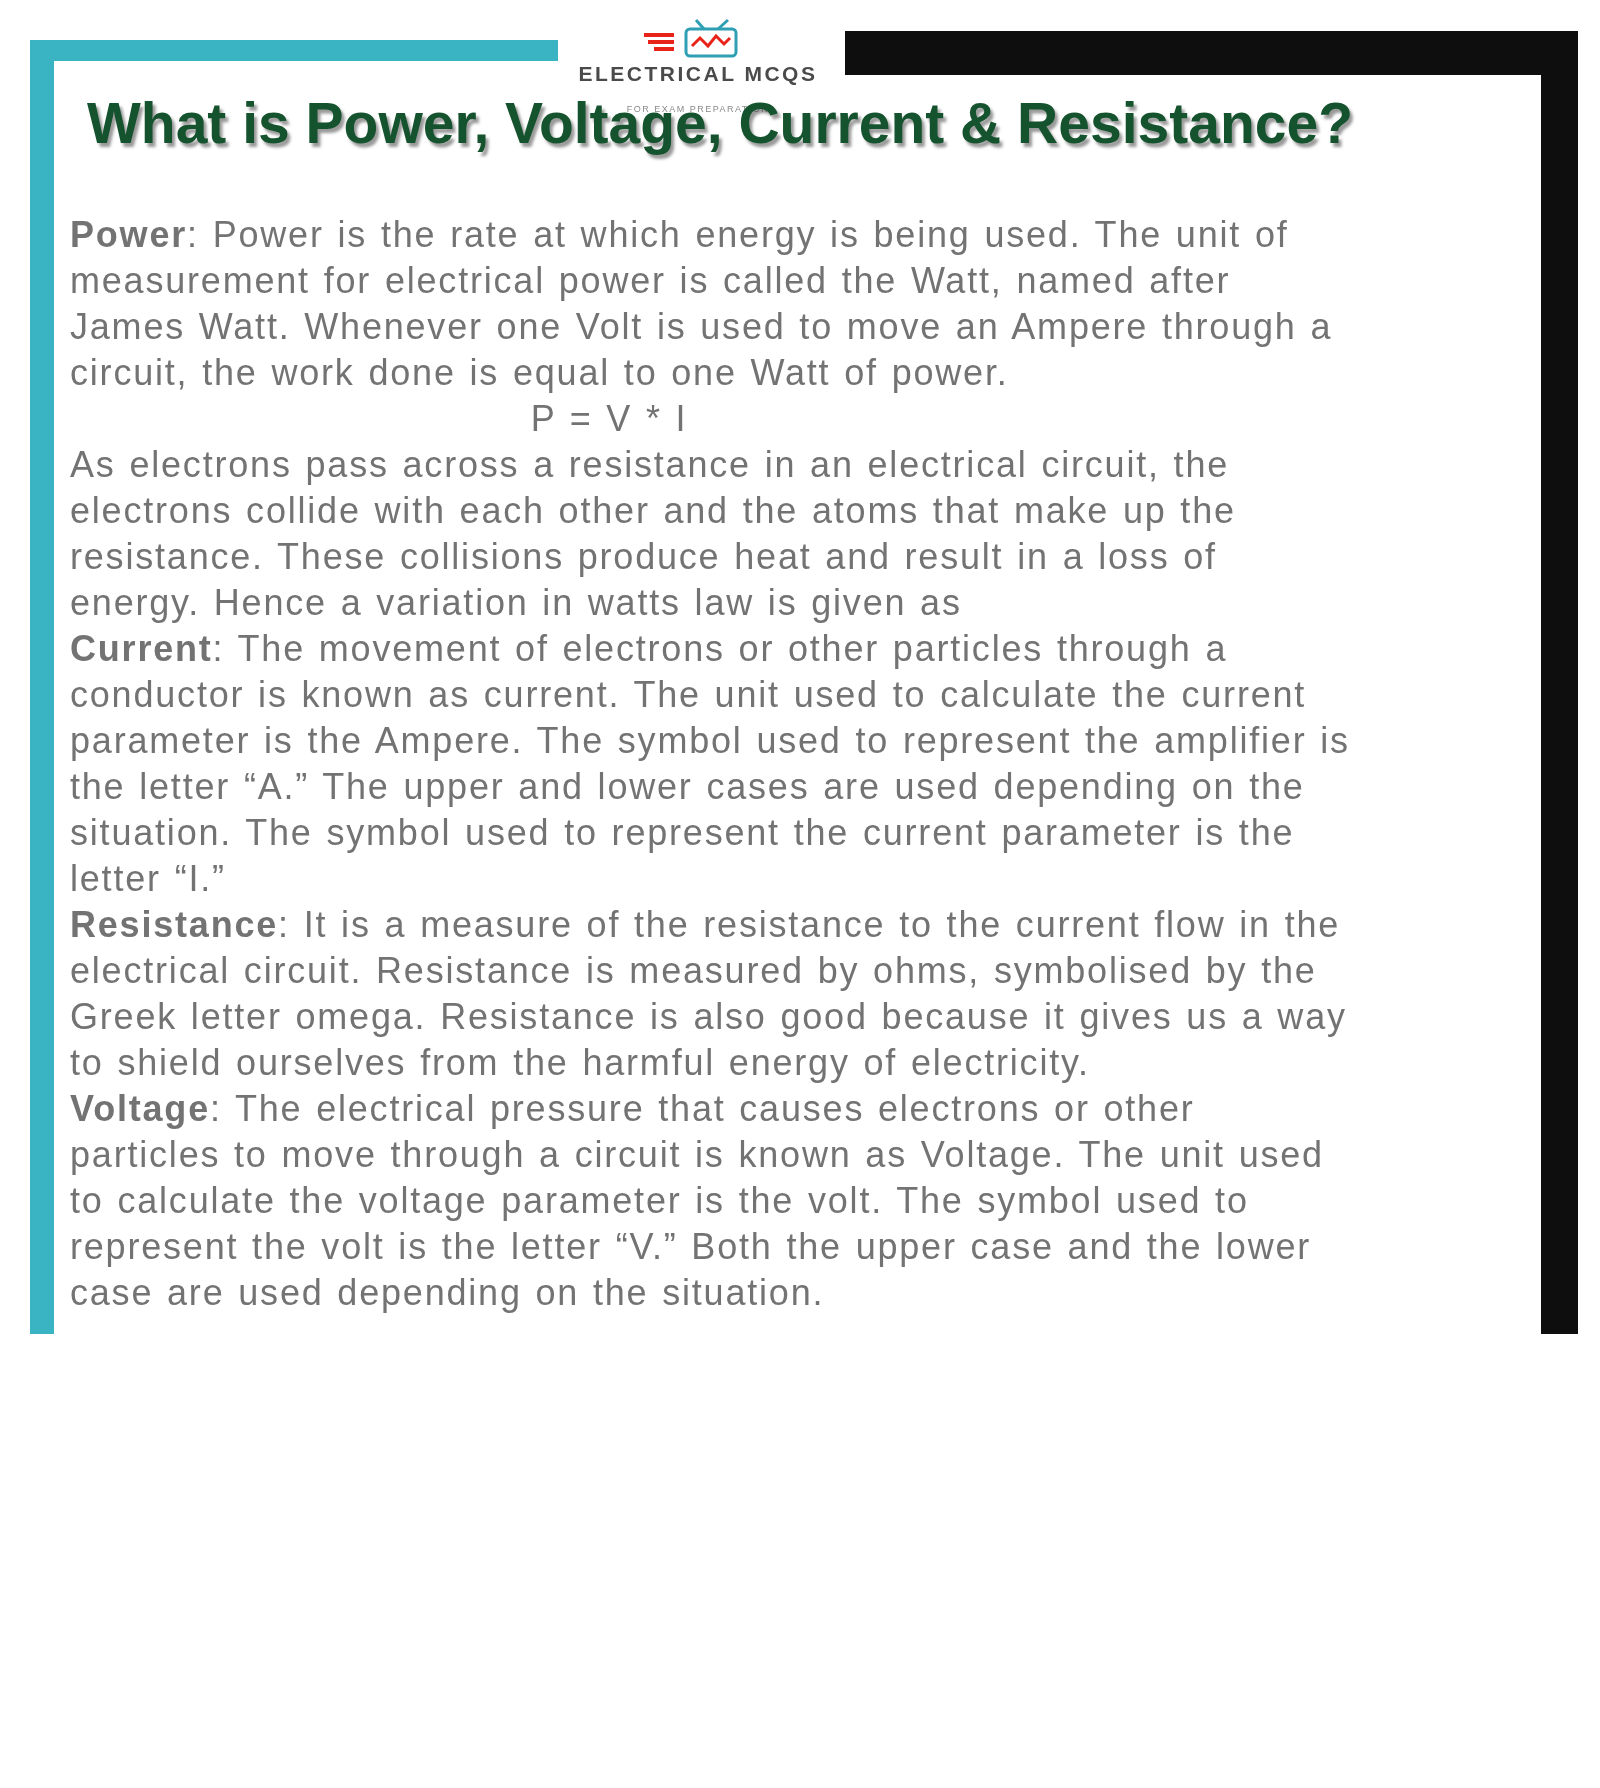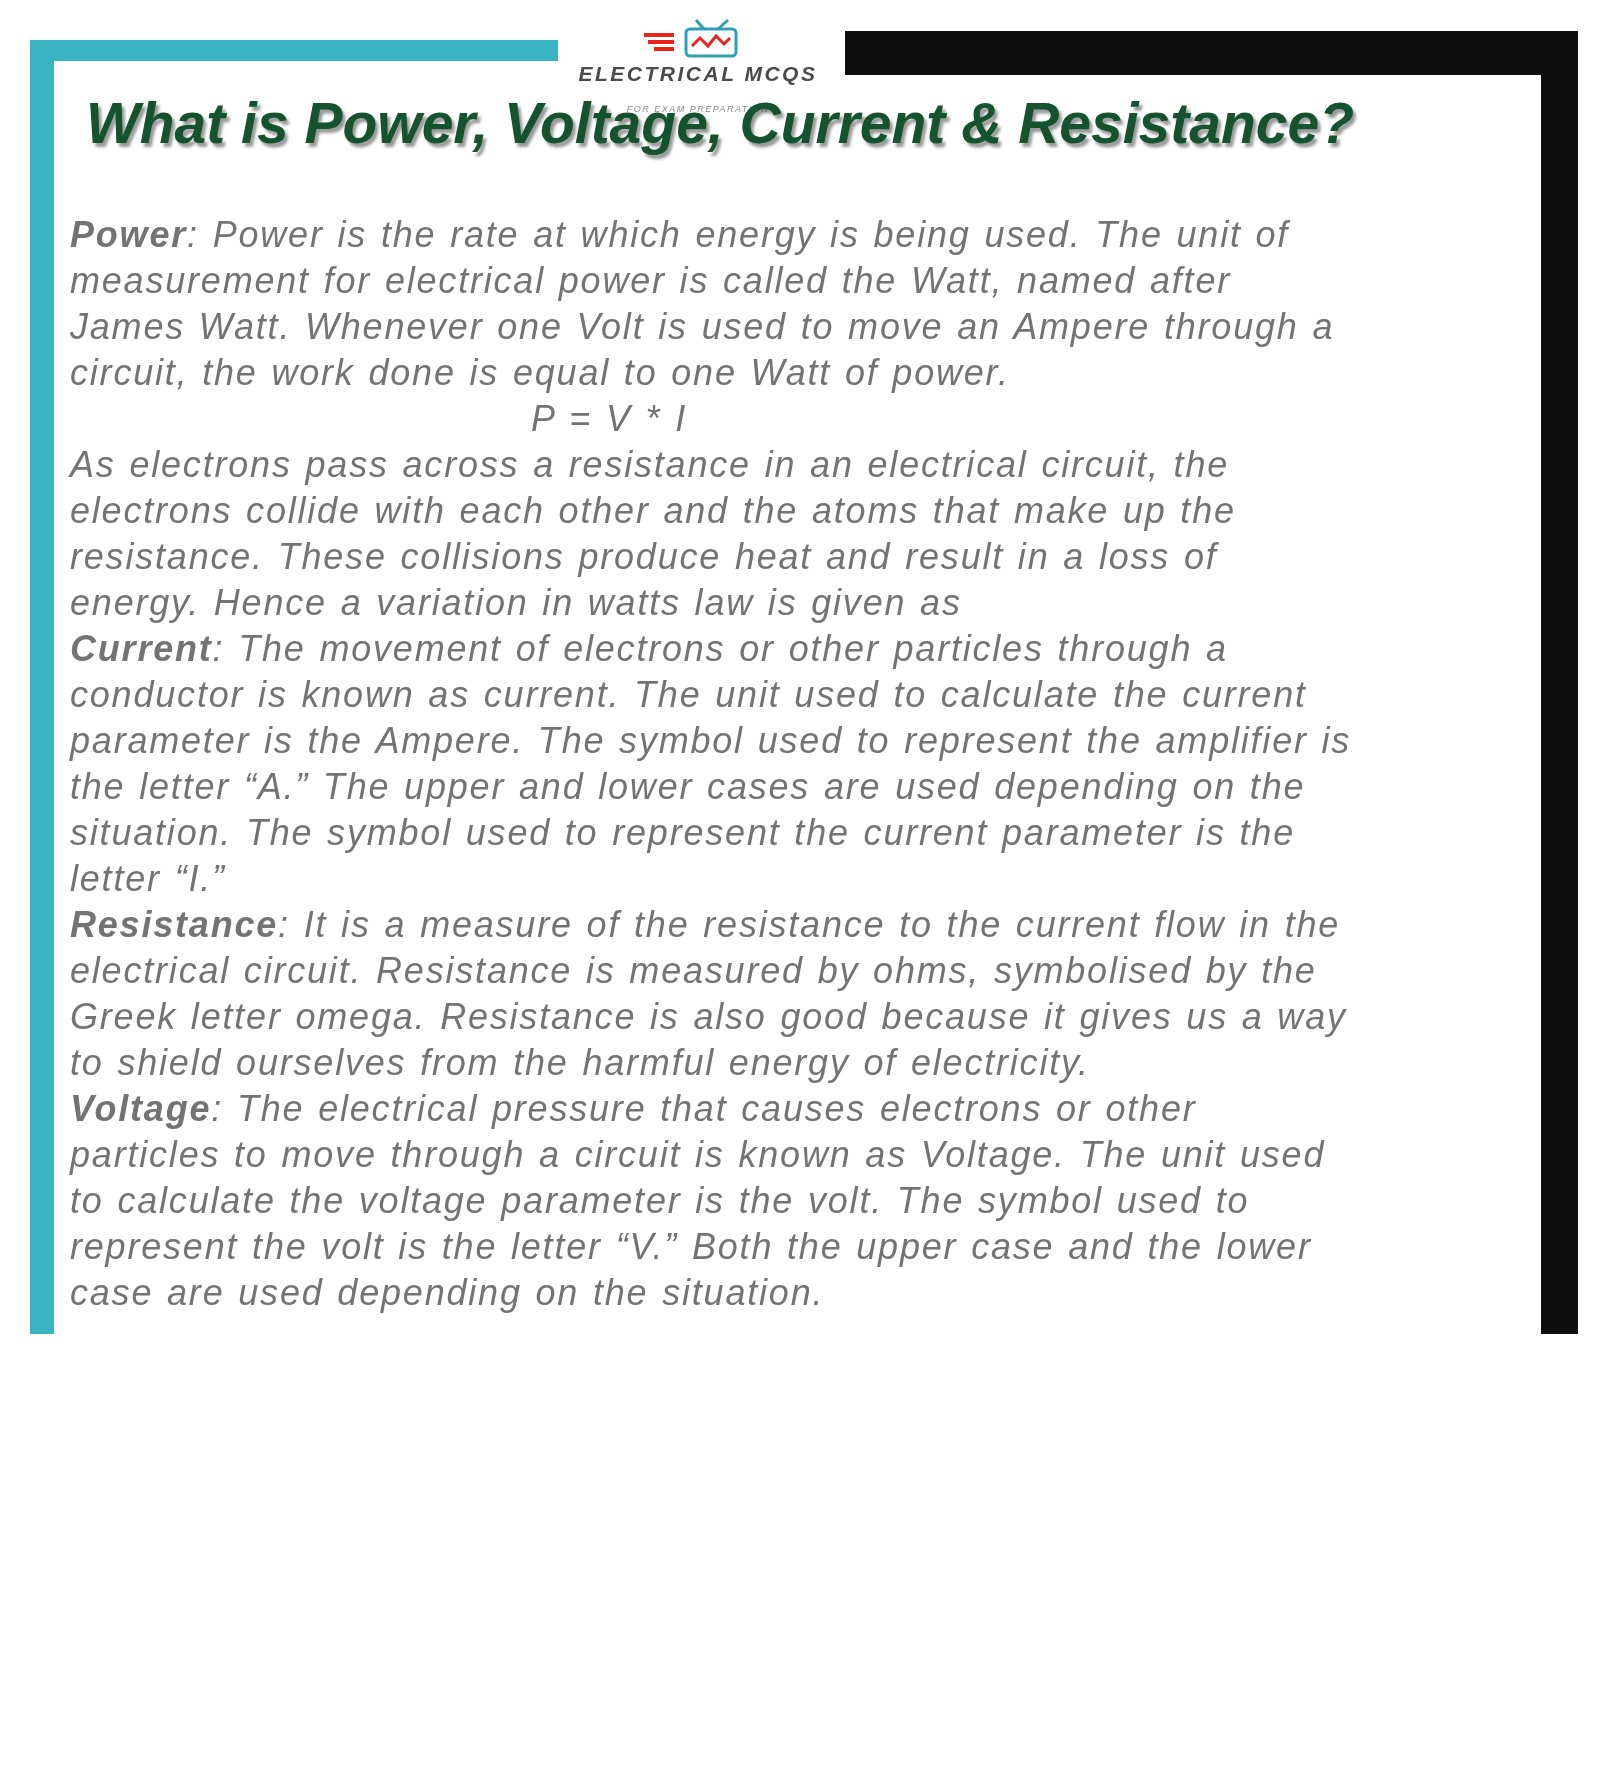--- a/index.html
+++ b/index.html
@@ -9,21 +9,20 @@
     height: 1788px;
     background: #ffffff;
     font-family: "Liberation Sans", sans-serif;
   }
   .page {
     position: relative;
     width: 1600px;
     height: 1334px;
     background: #ffffff;
     overflow: hidden;
-    font-style: italic;
   }
   
   .bar { position: absolute; }
   .teal-top    { left: 30px;  top: 40px;   width: 528px;  height: 21px;  background: #3ab3c3; }
   .teal-left   { left: 30px;  top: 40px;   width: 24px;   height: 1713px; background: #3ab3c3; }
   .teal-bottom { left: 30px;  top: 1727px; width: 1114px; height: 26px;  background: #2f9fb0; }
   .black-top   { left: 845px; top: 31px;   width: 733px;  height: 44px;  background: #0e0e0e; }
   .black-right { left: 1541px; top: 31px;  width: 37px;   height: 1757px; background: #0e0e0e; }
   .black-bottom{ left: 262px; top: 1757px; width: 1316px; height: 31px;  background: #0e0e0e; }
 

